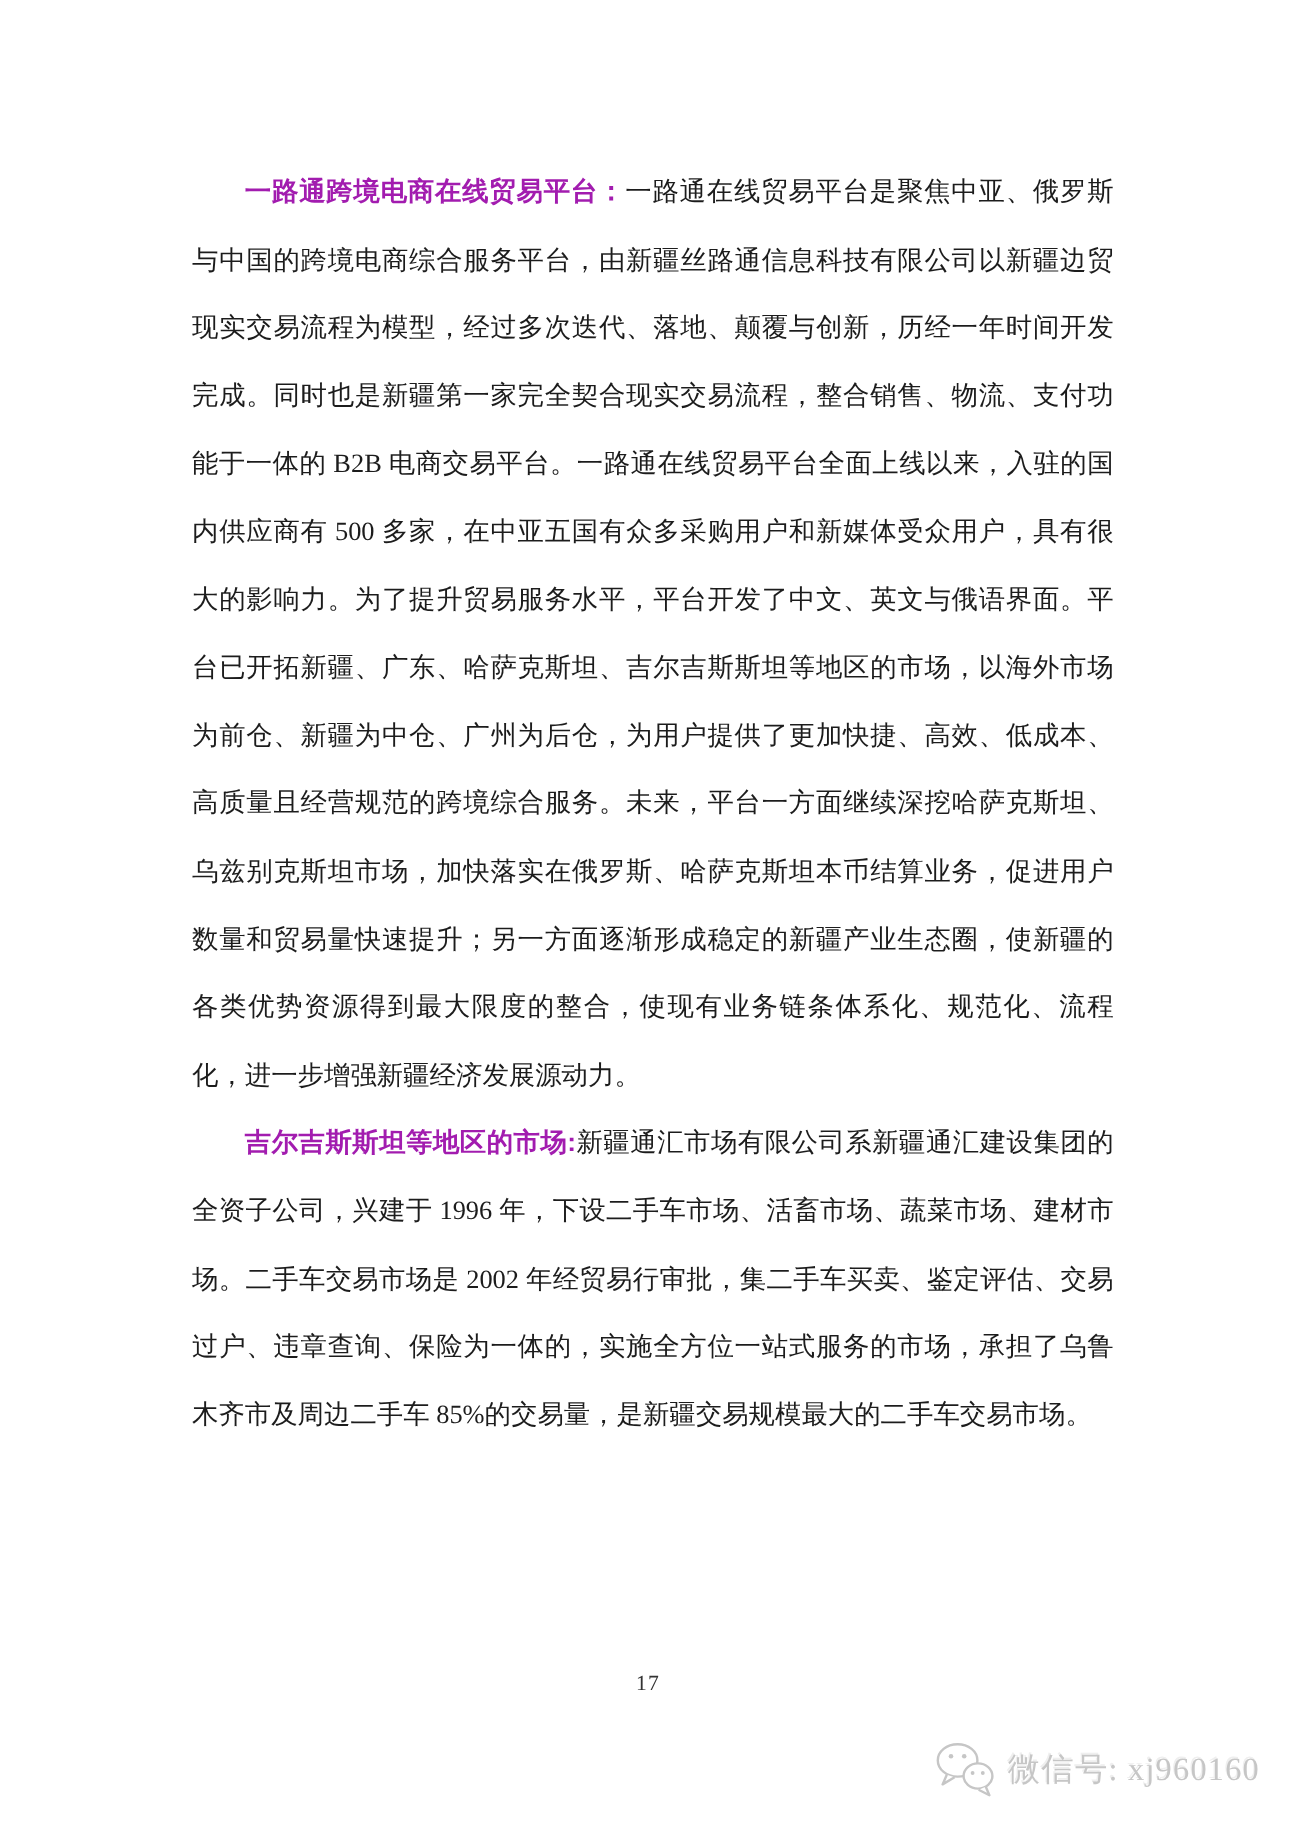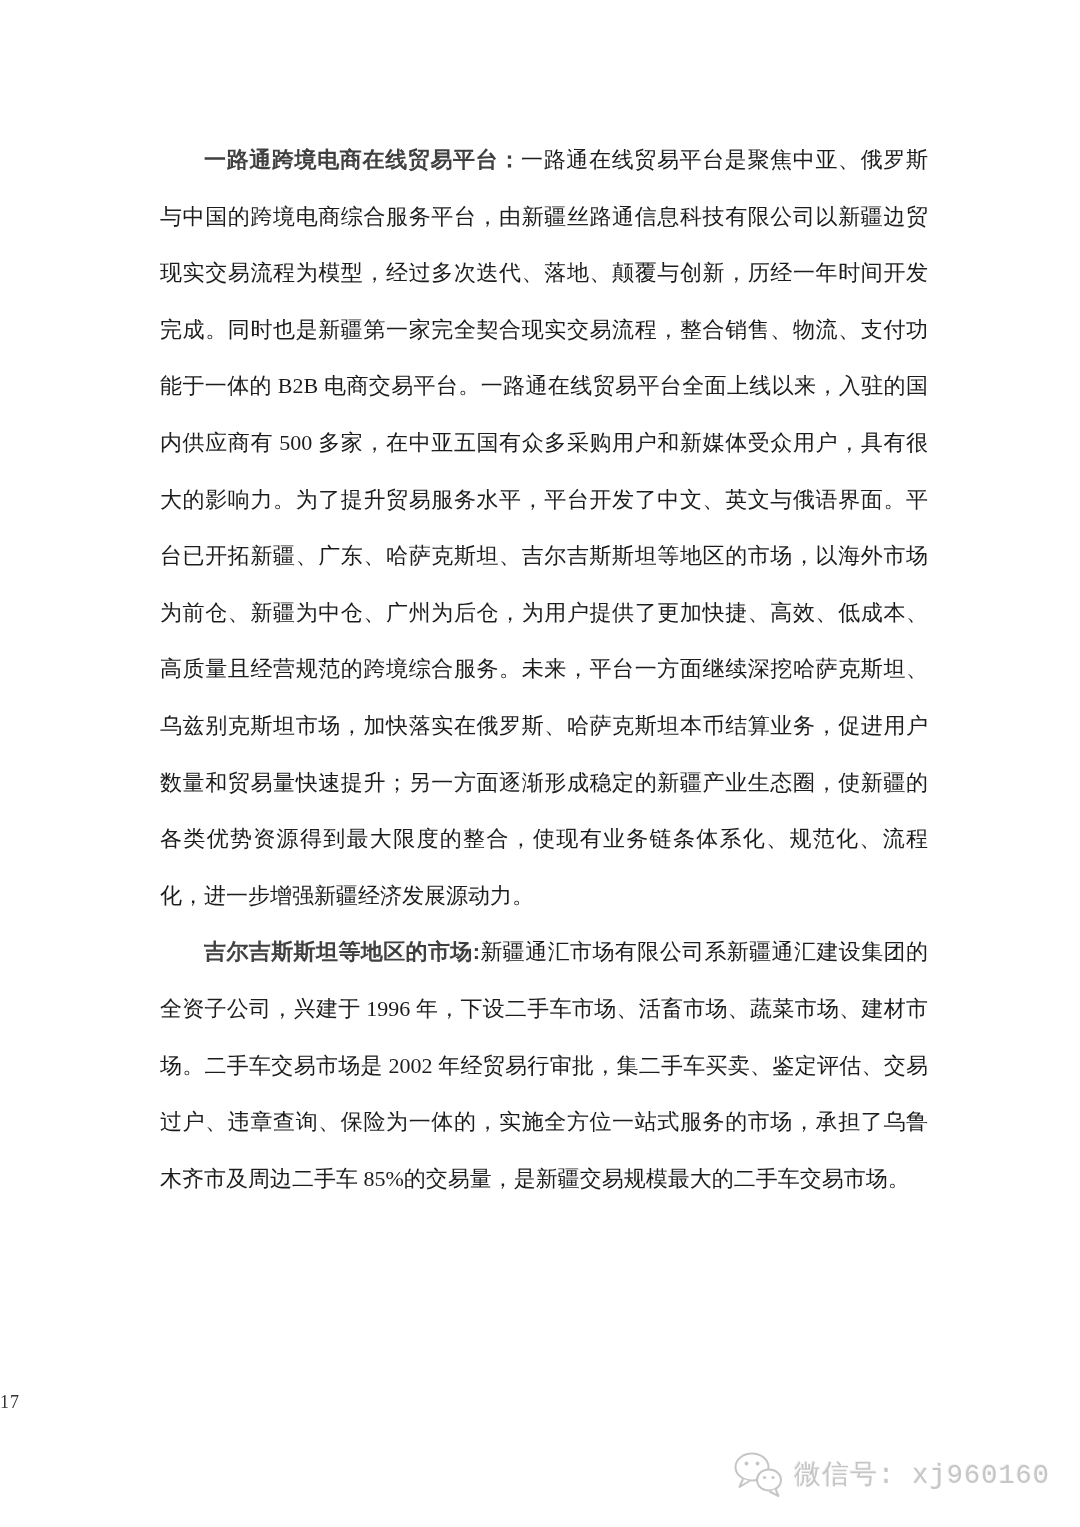--- a/index.html
+++ b/index.html
@@ -31,27 +31,28 @@
     margin: 0;
     padding: 0;
     text-indent: 2em;
   }
   .content p.continues {
     text-align-last: justify;
   }
   .para-heading {
     font-weight: bold;
     font-family: "Liberation Sans", "DejaVu Sans", sans-serif;
-    color: #404040;
+    color: #a21caf;
   }
   .page-number {
     position: absolute;
     top: 1392px;
     left: 0;
     width: 100%;
+    text-align: center;
     font-size: 18px;
     color: #333333;
     letter-spacing: 1px;
   }
   .watermark {
     position: absolute;
     top: 1450px;
     right: 30px;
     display: flex;
     align-items: center;
@@ -60,21 +61,21 @@
   }
   .wm-icon {
     display: inline-block;
     width: 52px;
     height: 48px;
   }
   .wm-icon svg {
     display: block;
   }
   .wm-text {
-    font-family: Liberation Mono, monospace;
+    font-family: Liberation Serif, serif;
     font-size: 27px;
     letter-spacing: 1px;
     text-shadow: 1px 1px 0 #ffffff, -1px -1px 0 #efefef;
     white-space: nowrap;
   }
 </style>
 </head>
 <body>
 
 <div class="page">

